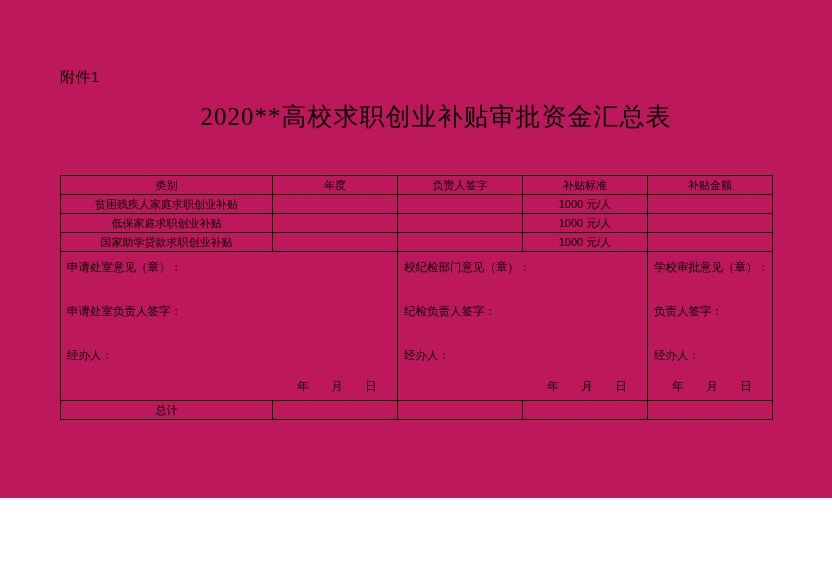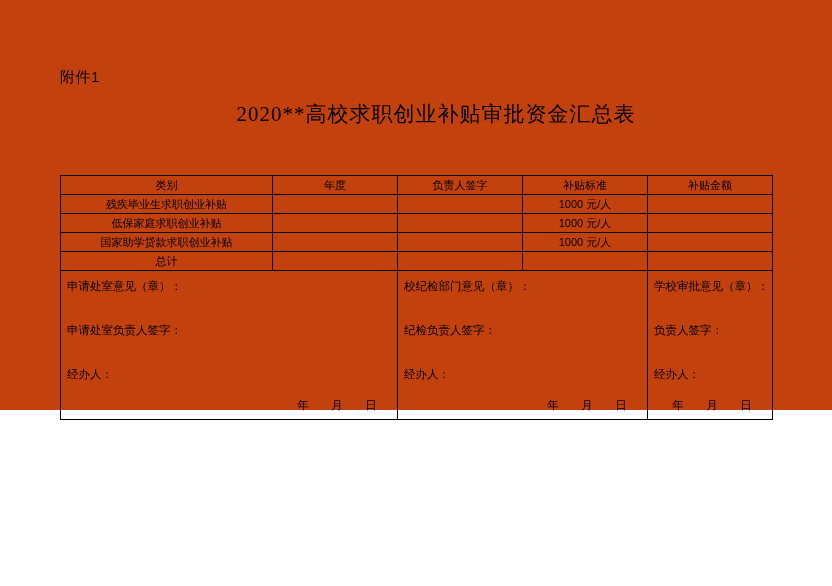--- a/index.html
+++ b/index.html
@@ -10,39 +10,39 @@
     width: 832px;
     height: 586px;
     background: #ffffff;
     font-family: "Liberation Serif", "DejaVu Serif", serif;
     color: #000000;
     overflow: hidden;
   }
   .page {
     position: relative;
     width: 832px;
-    height: 410px;
-    background: #c2410c;
+    height: 498px;
+    background: #be185d;
   }
   .attach-label {
     position: absolute;
     left: 60px;
     top: 68px;
     font-size: 15px;
     font-family: "Liberation Sans", sans-serif;
     font-weight: normal;
     letter-spacing: 0.5px;
   }
   .doc-title {
     position: absolute;
     left: 0;
     top: 100px;
     width: 832px;
     text-align: center;
-    font-size: 21px;
+    font-size: 25px;
     font-family: "Liberation Serif", serif;
     letter-spacing: 1px;
   }
   .doc-title .title-inner {
     display: inline-block;
     padding-left: 40px;
   }
   table.main {
     position: absolute;
     left: 60px;
@@ -128,21 +128,21 @@
     <tbody>
       <tr>
         <td class="hdr">类别</td>
         <td class="hdr">年度</td>
         <td class="hdr">负责人签字</td>
         <td class="hdr">补贴标准</td>
         <td class="hdr">补贴金额</td>
       </tr>
 
       <tr>
-        <td class="rowlabel">残疾毕业生求职创业补贴</td>
+        <td class="rowlabel">贫困残疾人家庭求职创业补贴</td>
         <td></td>
         <td></td>
         <td class="std">1000 元/人</td>
         <td></td>
       </tr>
 
 
       <tr>
         <td class="rowlabel">低保家庭求职创业补贴</td>
         <td></td>
@@ -153,28 +153,20 @@
 
       <tr>
         <td class="rowlabel">国家助学贷款求职创业补贴</td>
         <td></td>
         <td></td>
         <td class="std">1000 元/人</td>
         <td></td>
       </tr>
 
 
-
-      <tr>
-        <td class="total">总计</td>
-        <td></td>
-        <td></td>
-        <td></td>
-        <td></td>
-      </tr>
 
       <tr>
         <td class="sigcell" colspan="2">
           <div class="sig-inner">
             <div class="sig-line sig-op">申请处室意见（章）：</div>
             <div class="sig-line sig-head">申请处室负责人签字：</div>
             <div class="sig-line sig-clerk">经办人：</div>
             <div class="sig-date">
               <span>年</span><span>月</span><span>日</span>
             </div>
@@ -194,16 +186,24 @@
           <div class="sig-inner">
             <div class="sig-line sig-op">学校审批意见（章）：</div>
             <div class="sig-line sig-head">负责人签字：</div>
             <div class="sig-line sig-clerk">经办人：</div>
             <div class="sig-date">
               <span>年</span><span>月</span><span>日</span>
             </div>
           </div>
         </td>
       </tr>
+
+      <tr>
+        <td class="total">总计</td>
+        <td></td>
+        <td></td>
+        <td></td>
+        <td></td>
+      </tr>
     </tbody>
   </table>
 
 </div>
 
 </body></html>

